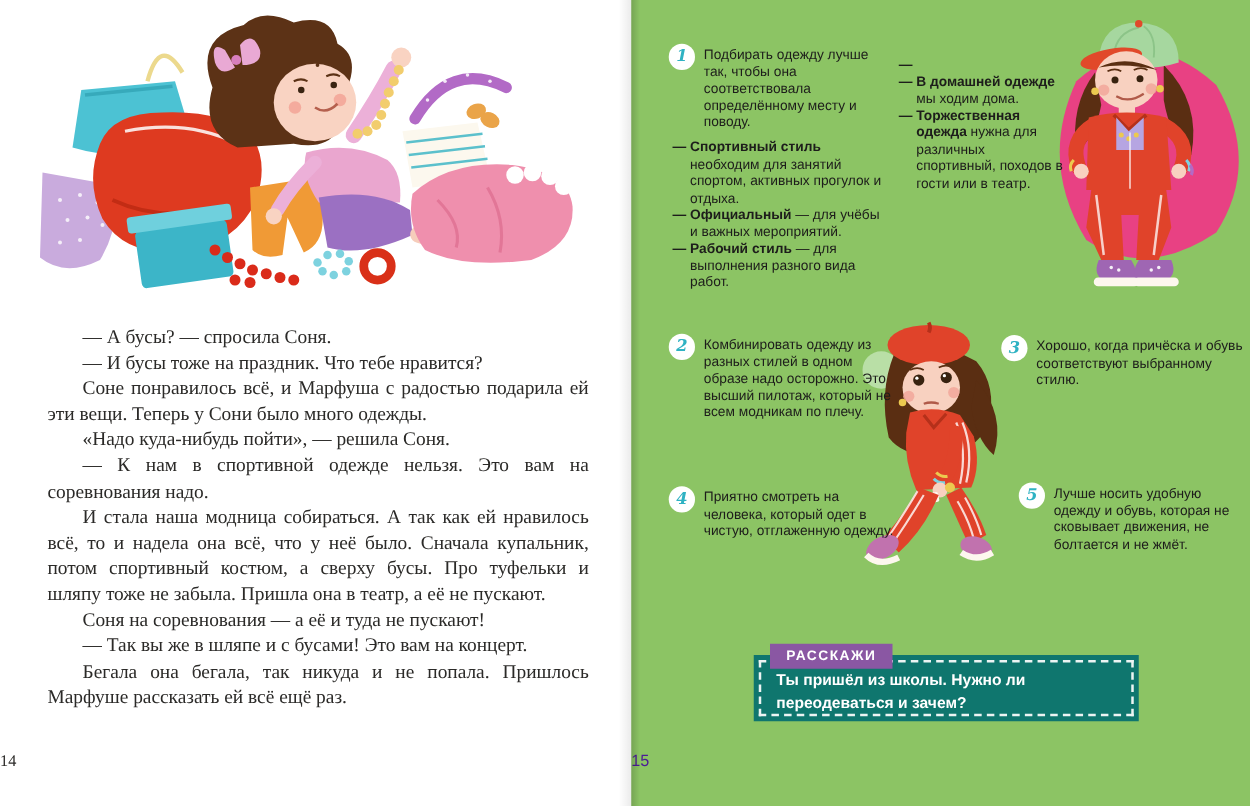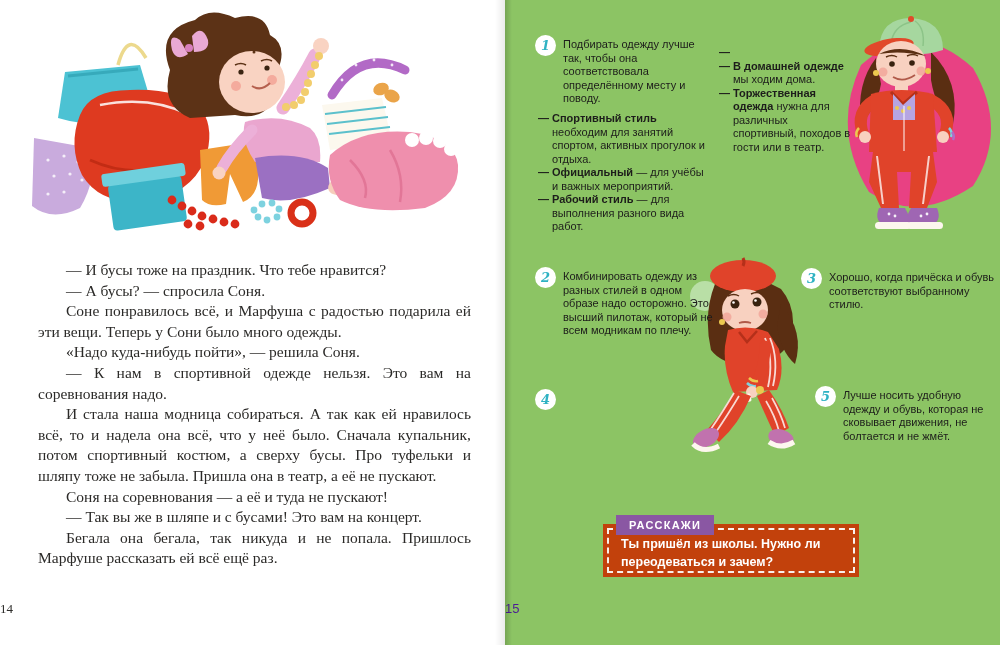--- a/index.html
+++ b/index.html
@@ -38,21 +38,21 @@
   .b{display:flex;}
   .b .dash{flex:0 0 14px;font-weight:bold;}
   .lead{font-weight:bold;}
 
   .illus1{position:absolute;left:326px;top:10px;width:169px;height:232px;}
   .illus2{position:absolute;left:168px;top:254px;width:164px;height:220px;}
 
   .tellbox{position:absolute;left:98px;top:507px;width:308px;height:70px;}
   .tell-tab{position:absolute;left:13px;top:8px;background:#8a57a3;color:#fff;
        font-size:11px;font-weight:bold;letter-spacing:1.2px;padding:4px 13px;z-index:2;}
-  .tell-body{position:absolute;left:0;top:17px;width:256px;height:53px;background:#c2410c;}
+  .tell-body{position:absolute;left:0;top:17px;width:308px;height:53px;background:#0f766e;}
   .tell-body::after{content:"";position:absolute;left:4px;right:4px;top:4px;bottom:4px;
        border:2px dashed rgba(255,255,255,.92);}
   .tell-q{position:relative;color:#fff;font-weight:bold;font-size:12.5px;line-height:18px;
        padding:11px 16px 0 18px;z-index:1;}
 </style>
 </head>
 <body>
 
 <div class="book">
 
@@ -163,22 +163,22 @@
           <circle cx="242" cy="193" r="3.4"></circle>
         <circle cx="249" cy="199" r="3.4"></circle>
           <circle cx="247" cy="207" r="3.4"></circle>
           <circle cx="237" cy="210" r="3.4"></circle>
           <circle cx="228" cy="207" r="3.4"></circle>
       </g>
       <circle cx="272" cy="203" r="11" fill="none" stroke="#d93018" stroke-width="7"></circle>
     </svg>
 
     <div class="story">
+      <p>— А бусы? — спросила Соня.</p>
       <p>— И бусы тоже на праздник. Что тебе нравится?</p>
-      <p>— А бусы? — спросила Соня.</p>
       <p>Соне понравилось всё, и Марфуша с радостью подарила ей эти вещи. Теперь у Сони было много одежды.</p>
       <p>«Надо куда-нибудь пойти», — решила Соня.</p>
       <p>— К нам в спортивной одежде нельзя. Это вам на соревнования надо.</p>
       <p>И стала наша модница собираться. А так как ей нравилось всё, то и надела она всё, что у неё было. Сначала купальник, потом спортивный костюм, а сверху бусы. Про туфельки и шляпу тоже не забыла. Пришла она в театр, а её не пускают.</p>
       <p>Соня на соревнования — а её и туда не пускают!</p>
       <p>— Так вы же в шляпе и с бусами! Это вам на концерт.</p>
       <p>Бегала она бегала, так никуда и не попала. Пришлось Марфуше рассказать ей всё ещё раз.</p>
     </div>
 
     <div class="pagenum">14</div>
@@ -307,20 +307,21 @@
     <div class="tip" id="tip2">
       <div class="tip-num">2</div>
       <div class="tip-text">Комбинировать одежду из разных стилей в одном образе надо осторожно. Это высший пилотаж, который не всем модникам по плечу.</div>
     </div>
     <div class="tip" id="tip3">
       <div class="tip-num">3</div>
       <div class="tip-text">Хорошо, когда причёска и обувь соответствуют выбранному стилю.</div>
     </div>
     <div class="tip" id="tip4">
       <div class="tip-num">4</div>
+      <div class="tip-text">Приятно смотреть на человека, который одет в чистую, отглаженную одежду.</div>
     </div>
     <div class="tip" id="tip5">
       <div class="tip-num">5</div>
       <div class="tip-text">Лучше носить удобную одежду и обувь, которая не сковывает движения, не болтается и не жмёт.</div>
     </div>
 
     <div class="tellbox">
       <div class="tell-tab">РАССКАЖИ</div>
       <div class="tell-body">
         <div class="tell-q">Ты пришёл из школы. Нужно ли переодеваться и зачем?</div>

